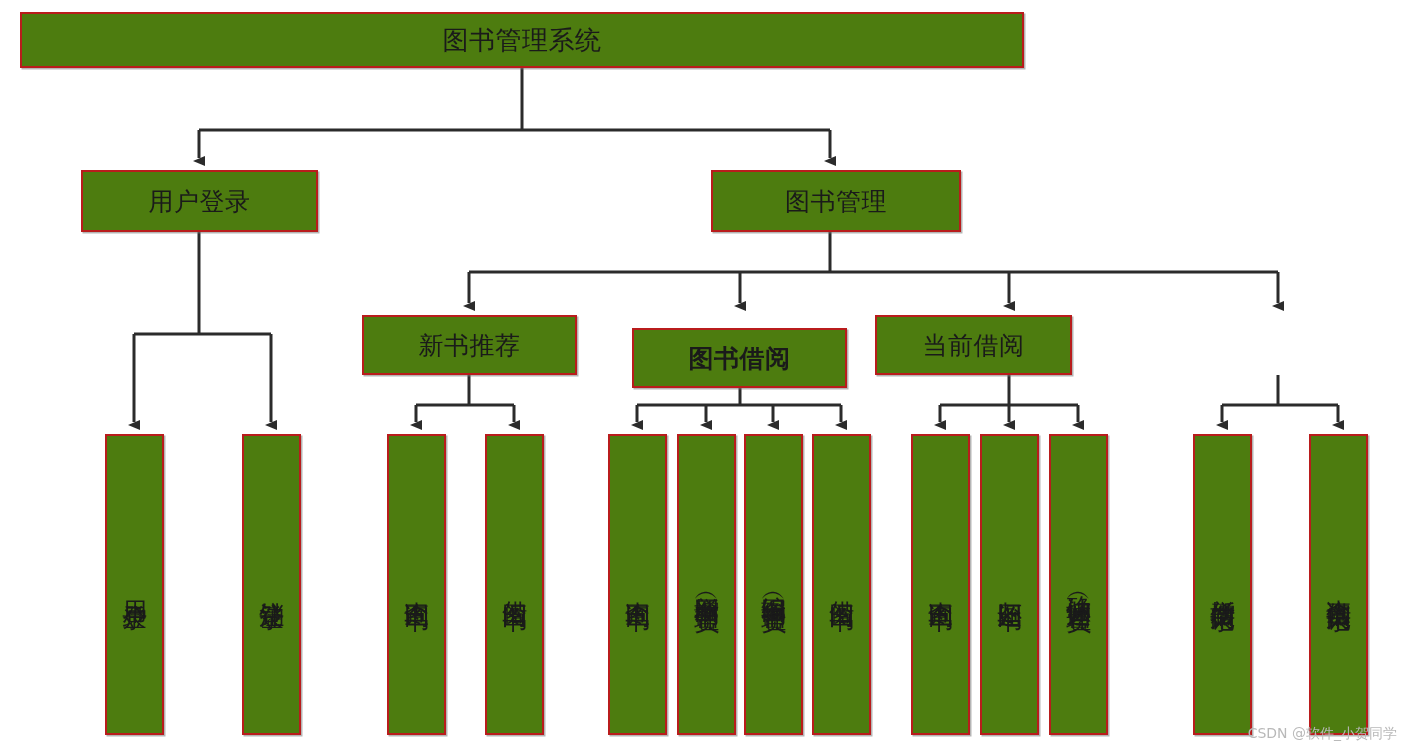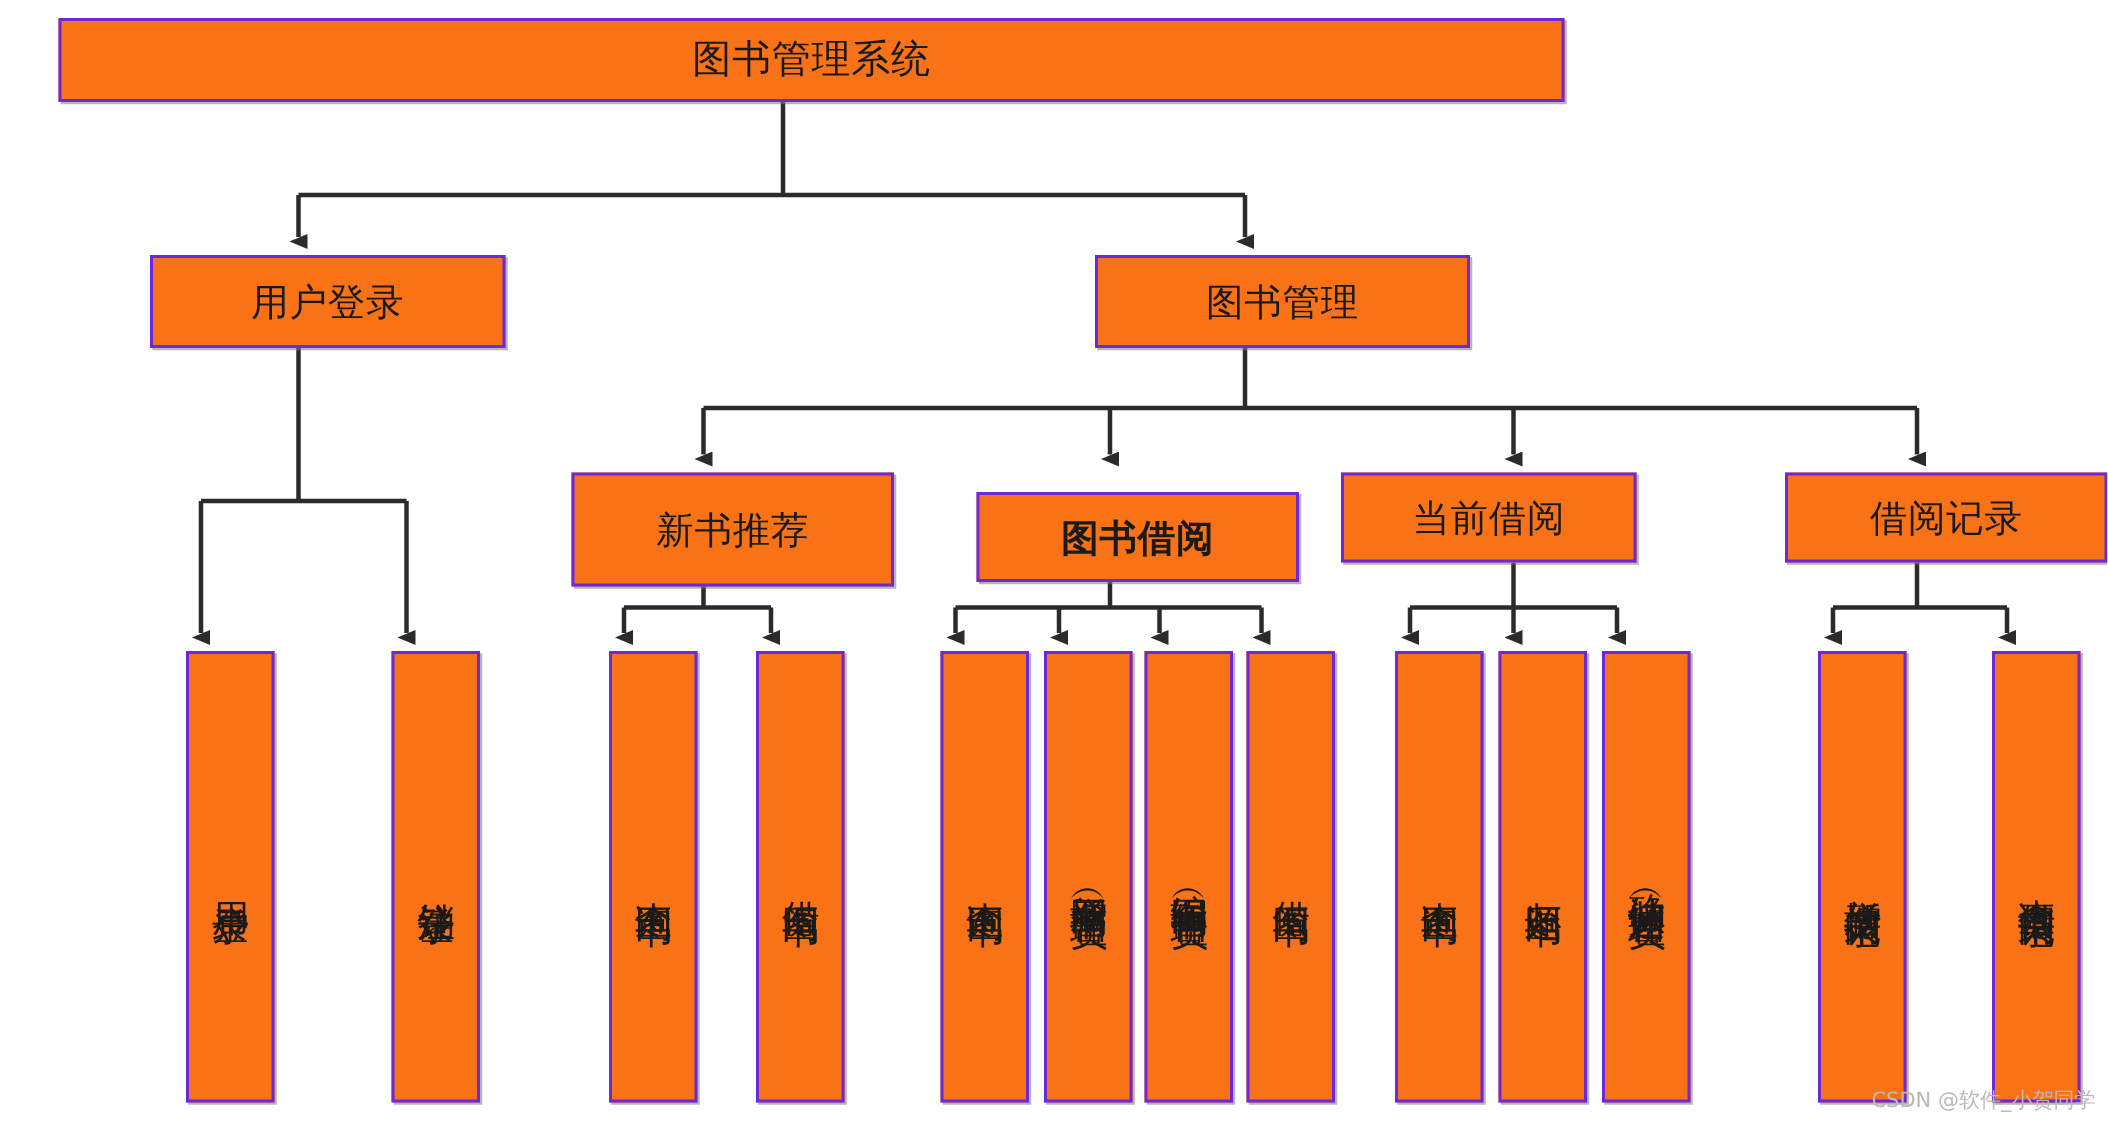--- a/index.html
+++ b/index.html
@@ -20,28 +20,27 @@
   #edges {
     position: absolute;
     left: 0;
     top: 0;
     width: 1405px;
     height: 747px;
   }
   .node {
     position: absolute;
     box-sizing: border-box;
-    border: 2px solid #6d28d9;
-    background: #f97316;
+    border: 2px solid #b91c1c;
+    background: #4d7c0f;
     display: flex;
     align-items: center;
     justify-content: center;
     color: #1a1a1a;
     box-shadow: 1.5px 1.5px 0 rgba(120,120,120,0.55);
-    margin-left: 19px;
   }
   .node .label {
     display: block;
     text-align: center;
     letter-spacing: 0.5px;
   }
   
   .node.h {
     font-size: 25px;
     line-height: 1;
@@ -129,31 +128,28 @@
     <span class="label">图书管理系统</span>
   </div>
 
   <div class="node h" style="left:81px; top:170px; width:237px; height:62px;">
     <span class="label">用户登录</span>
   </div>
   <div class="node h" style="left:711px; top:170px; width:250px; height:62px;">
     <span class="label">图书管理</span>
   </div>
 
-  <div class="node h" style="left:362px; top:315px; width:215px; height:76px;">
+  <div class="node h" style="left:362px; top:315px; width:215px; height:60px;">
     <span class="label">新书推荐</span>
   </div>
   <div class="node h" style="left:632px; top:328px; width:215px; height:60px;font-weight:bold;">
     <span class="label">图书借阅</span>
   </div>
   <div class="node h" style="left:875px; top:315px; width:197px; height:60px;">
     <span class="label">当前借阅</span>
-  </div>
-  <div class="node h" style="left:1171px; top:315px; width:215px; height:60px;">
-    <span class="label">借阅记录</span>
   </div>
 
   <div class="node v" style="left:105px; top:434px; width:59px; height:301px;">
     <span class="label">用户登录</span>
   </div>
   <div class="node v" style="left:242px; top:434px; width:59px; height:301px;">
     <span class="label">注销登录</span>
   </div>
 
   <div class="node v" style="left:387px; top:434px; width:59px; height:301px;">

